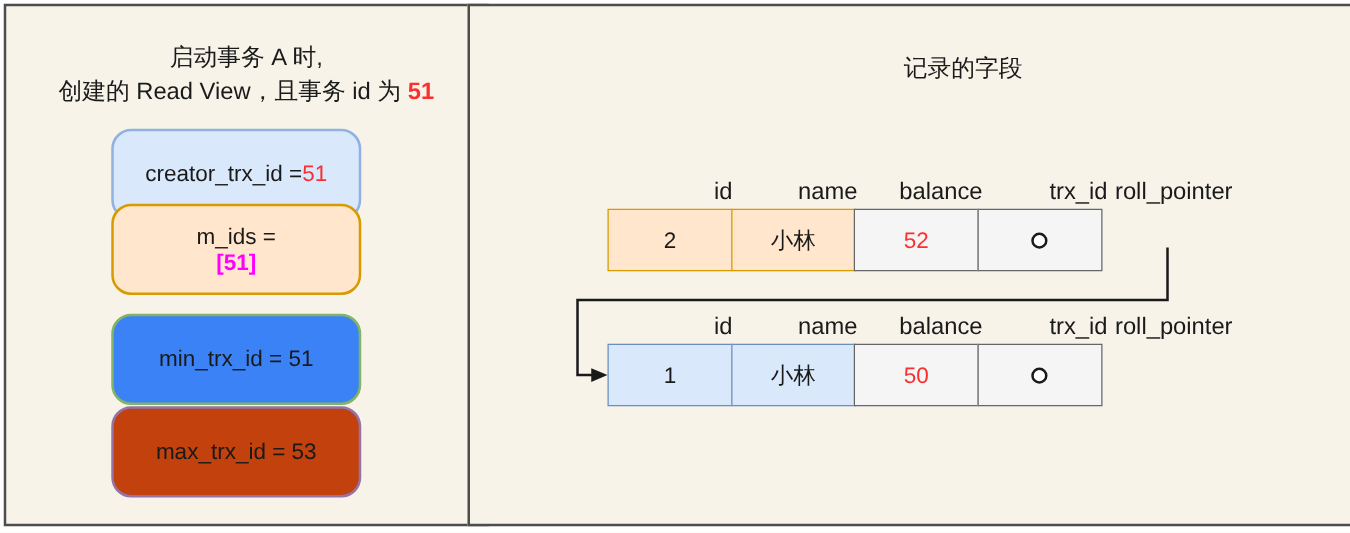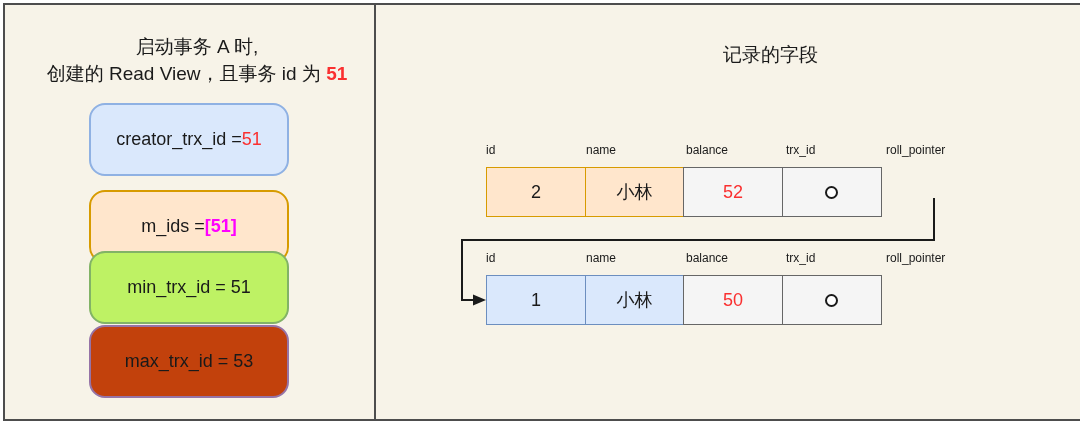--- a/index.html
+++ b/index.html
@@ -35,40 +35,40 @@
 
   .rv-box {
     position: absolute;
     left: 84px; width: 200px; height: 73px;
     border-radius: 16px;
     border: 2px solid;
     display: flex; align-items: center; justify-content: center;
     font-size: 18px;
   }
   #box-creator { top:  98px; background: #dae8fc; border-color: #8fb1e3; }
-  #box-mids    { top: 185px; background: #ffe6cc; border-color: #d79b00; }
-  #box-min     { top: 246px; background: #bef264; border-color: #82b366; }
+  #box-mids    { top: 158px; background: #ffe6cc; border-color: #d79b00; flex-direction: column; }
+  #box-min     { top: 246px; background: #3b82f6; border-color: #82b366; }
   #box-max     { top: 320px; background: #c2410c; border-color: #9673a6; }
 
   
   .right-title {
     position: absolute;
     top: 37px; left: 0; width: 100%;
     text-align: center;
     font-size: 19px;
     font-weight: 500;
   }
   .record-table { position: absolute; left: 110px; width: 501px; }
   #table-top    { top: 138px; }
   #table-bottom { top: 246px; }
   .hdr-row { display: flex; height: 24px; }
   .hdr-cell {
     width: 100px; flex: 0 0 100px;
-    text-align: left;
-    font-size: 12px;
+    text-align: right;
+    font-size: 19px;
     font-weight: 500;
     white-space: nowrap;
   }
   .data-row { display: flex; }
   .cell {
     width: 100px; height: 50px; flex: 0 0 100px;
     border: 1.5px solid;
     margin-left: -1.5px;
     display: flex; align-items: center; justify-content: center;
     font-size: 18px;

